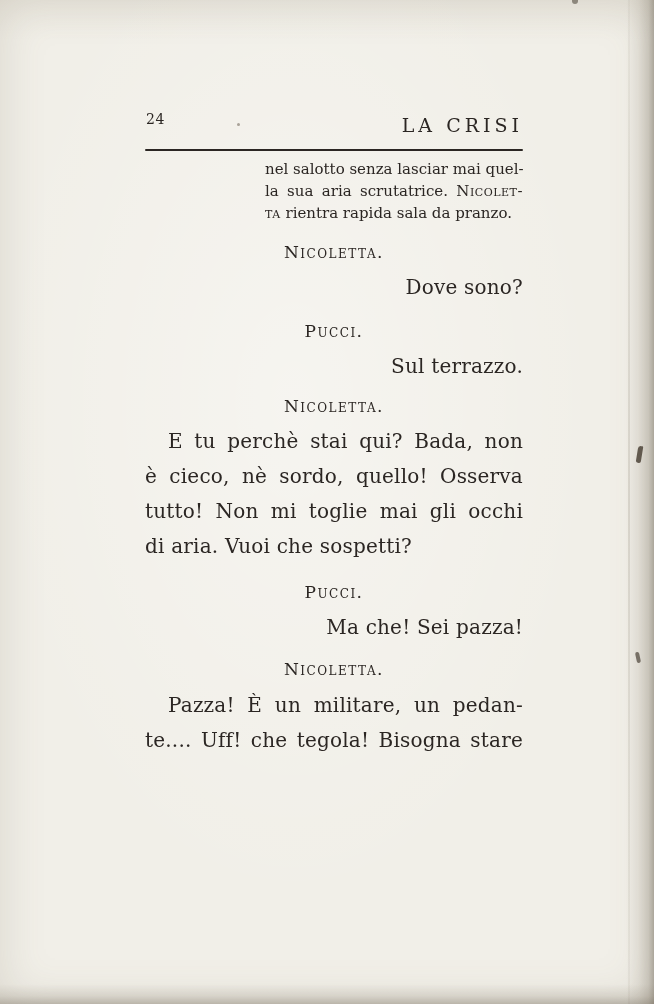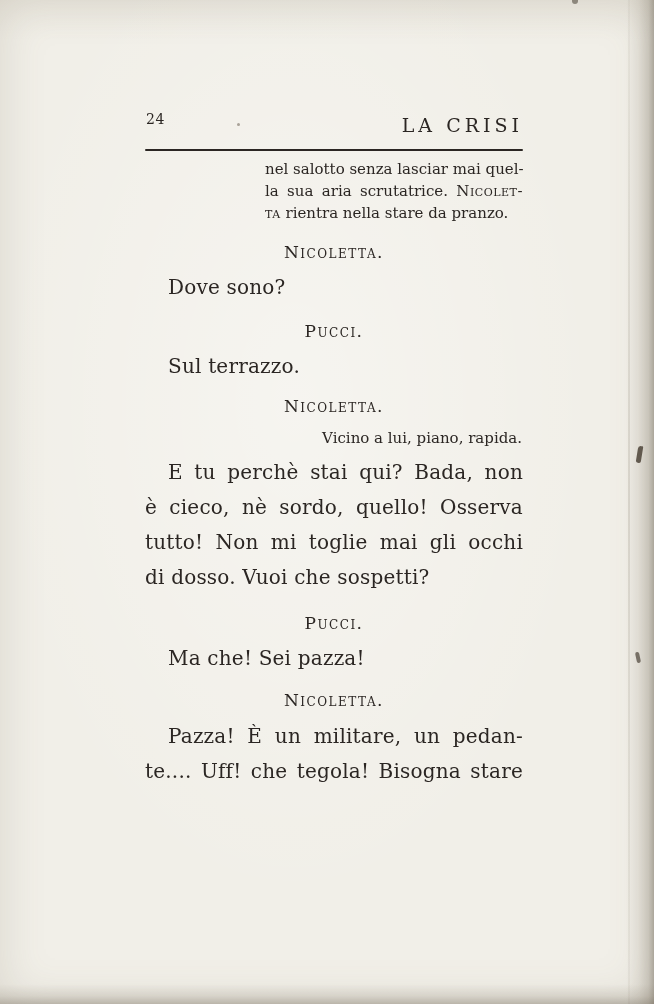--- a/index.html
+++ b/index.html
@@ -53,21 +53,21 @@
 
   .heading {
     text-align:center; font-variant:small-caps;
     font-size:17px; line-height:24px; letter-spacing:1.5px;
   }
   .mt16 { margin-top:16px; } .mt14 { margin-top:14px; } .mt12 { margin-top:12px; }
   .mt10 { margin-top:10px; } .mt9 { margin-top:9px; } .mt7 { margin-top:7px; } .mt6 { margin-top:6px; }
 
   .dialog { font-size:20px; line-height:35px; letter-spacing:0.2px; }
   .dline { white-space:nowrap; }
-  .indent { text-indent:23px; }
+  .indent { text-indent:23px;text-align:right; }
 
   .stage-inline {
     font-size:15px; line-height:22px; text-align:right; padding-right:1px;
   }
 </style>
 </head>
 <body>
 
 <div class="page">
 
@@ -76,37 +76,36 @@
     <div class="pagehead">
       <span class="page-number">24</span>
       <span class="running-title">LA CRISI</span>
     </div>
 
     <div class="rule"></div>
 
     <div class="stage-open">
       <div class="stage-line jl">nel salotto senza lasciar mai quel-</div>
       <div class="stage-line jl"><span>la sua aria scrutatrice. </span><span class="sc">Nicolet-</span></div>
-      <div class="stage-line"><span class="sc">ta</span><span> rientra nella stare da pranzo.</span></div>
+      <div class="stage-line"><span class="sc">ta</span><span> rientra rapida sala da pranzo.</span></div>
     </div>
 
     <div class="heading mt16">Nicoletta.</div>
     <div class="dialog indent mt6">Dove sono?</div>
 
     <div class="heading mt14">Pucci.</div>
     <div class="dialog indent mt6">Sul terrazzo.</div>
 
     <div class="heading mt10">Nicoletta.</div>
-    <div class="stage-inline mt9">Vicino a lui, piano, rapida.</div>
 
     <div class="dialog mt6">
       <div class="dline jl indent">E tu perchè stai qui? Bada, non</div>
       <div class="dline jl">è cieco, nè sordo, quello! Osserva</div>
       <div class="dline jl">tutto! Non mi toglie mai gli occhi</div>
-      <div class="dline">di dosso. Vuoi che sospetti?</div>
+      <div class="dline">di aria. Vuoi che sospetti?</div>
     </div>
 
     <div class="heading mt16">Pucci.</div>
     <div class="dialog indent mt6">Ma che! Sei pazza!</div>
 
     <div class="heading mt12">Nicoletta.</div>
 
     <div class="dialog mt7">
       <div class="dline jl indent">Pazza! È un militare, un pedan-</div>
       <div class="dline jl">te.... Uff! che tegola! Bisogna stare</div>

